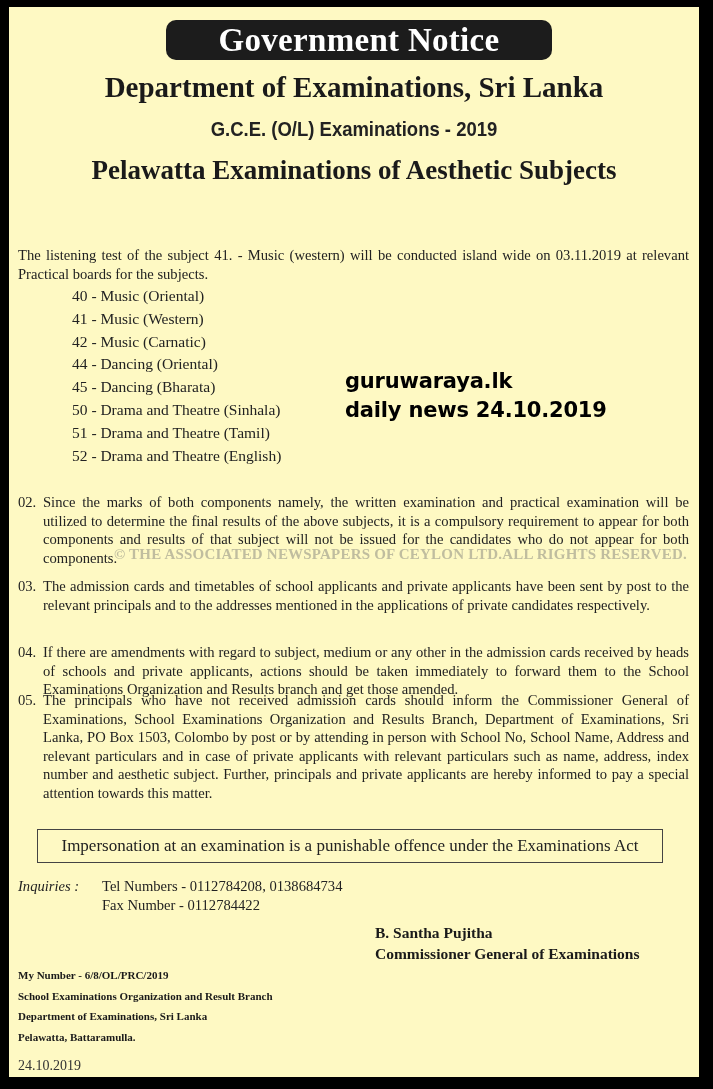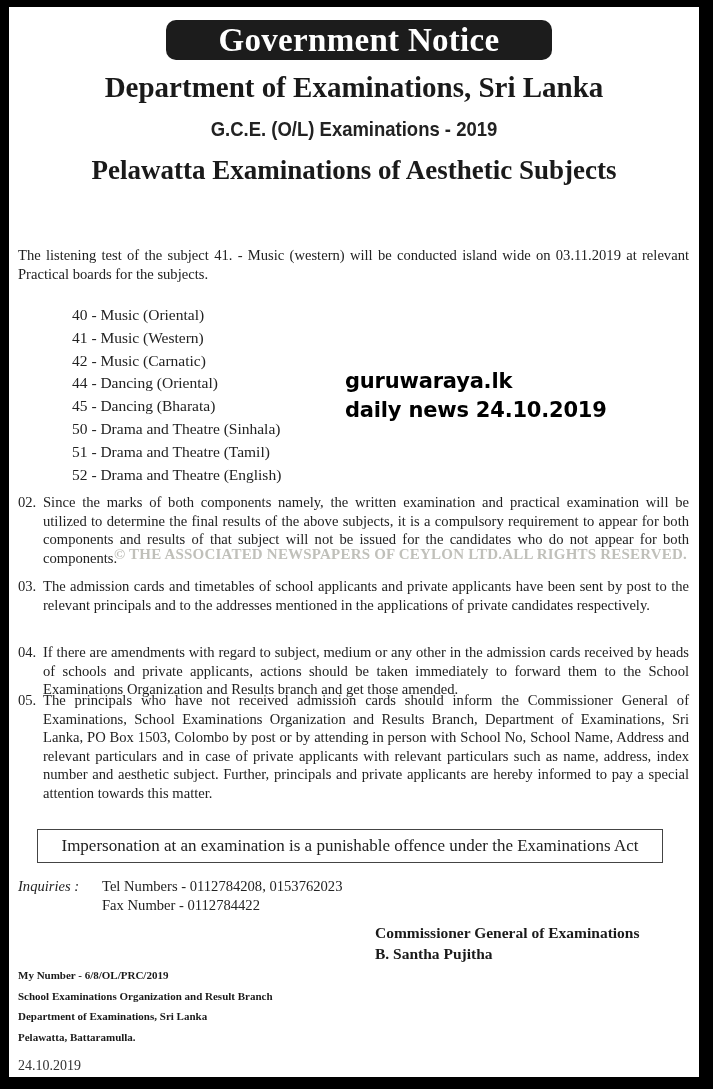--- a/index.html
+++ b/index.html
@@ -1,21 +1,21 @@
 <!DOCTYPE html>
 <html><head>
   <meta charset="utf-8">
   <style>
     html, body { margin: 0; padding: 0; }
     body {
       width: 713px; height: 1089px; background: #000; position: relative; overflow: hidden;
       font-family: "Liberation Serif", "DejaVu Serif", serif; color: #1a1a1a;
     }
     .page {
-      position: absolute; left: 9px; top: 7px; width: 690px; height: 1070px; background: #ffffff;
+      position: absolute; left: 9px; top: 7px; width: 690px; height: 1070px; background: #fef9c3;
     }
     .banner {
       position: absolute; left: 157px; top: 13px; width: 386px; height: 40px;
       background: #1c1c1c; border-radius: 10px; color: #fff;
       font-family: "Liberation Serif", serif; font-weight: bold; font-size: 33px;
       text-align: center; line-height: 40px; letter-spacing: 0.3px;
     }
     .h1 {
       position: absolute; left: 0; width: 690px; top: 64px; text-align: center;
       font-family: "Liberation Serif", serif; font-weight: bold; font-size: 29px; color: #1a1a1a;
@@ -27,21 +27,21 @@
     }
     .h3 {
       position: absolute; left: 0; width: 690px; top: 148px; text-align: center;
       font-family: "Liberation Serif", serif; font-weight: bold; font-size: 27px; color: #1a1a1a;
     }
     .para {
       position: absolute; left: 9px; width: 671px;
       font-size: 14.6px; line-height: 19px; text-align: justify; color: #222;
     }
     .subjects {
-      position: absolute; left: 63px; top: 297px; margin: 0; padding: 0; list-style: none;
+      position: absolute; left: 63px; top: 278px; margin: 0; padding: 0; list-style: none;
       font-size: 15.5px; line-height: 22.8px; color: #222;
     }
     .watermark-site {
       position: absolute; left: 336px; top: 360px;
       font-family: "DejaVu Sans", sans-serif; font-weight: bold; font-size: 21px; line-height: 29px; color: #000;
       letter-spacing: -0.2px;
     }
     .num-item { position: absolute; left: 9px; width: 671px; font-size: 14.6px; line-height: 18.6px; color: #222; }
     .num-item .num { position: absolute; left: 0; top: 0; }
     .num-item .txt { margin-left: 25px; text-align: justify; }
@@ -112,28 +112,28 @@
   <div class="num-item" style="top:684px">
     <span class="num">05.</span>
     <div class="txt">The principals who have not received admission cards should inform the Commissioner General of Examinations, School Examinations Organization and Results Branch, Department of Examinations, Sri Lanka, PO Box 1503, Colombo by post or by attending in person with School No, School Name, Address and relevant particulars and in case of private applicants with relevant particulars such as name, address, index number and aesthetic subject. Further, principals and private applicants are hereby informed to pay a special attention towards this matter.</div>
   </div>
 
   <div class="warning-box">Impersonation at an examination is a punishable offence under the Examinations Act</div>
 
   <div class="inquiries">
     <span class="lbl">Inquiries :</span>
     <div class="vals">
-      <div>Tel Numbers - 0112784208, 0153762023</div>
+      <div>Tel Numbers - 0112784208, 0138684734</div>
       <div>Fax Number - 0112784422</div>
     </div>
   </div>
 
   <div class="signature">
+    <div>B. Santha Pujitha</div>
     <div>Commissioner General of Examinations</div>
-    <div>B. Santha Pujitha</div>
   </div>
 
   <div class="address">
     <div>My Number - 6/8/OL/PRC/2019</div>
     <div>School Examinations Organization and Result Branch</div>
     <div>Department of Examinations, Sri Lanka</div>
     <div>Pelawatta, Battaramulla.</div>
   </div>
 
   <div class="date">24.10.2019</div>

